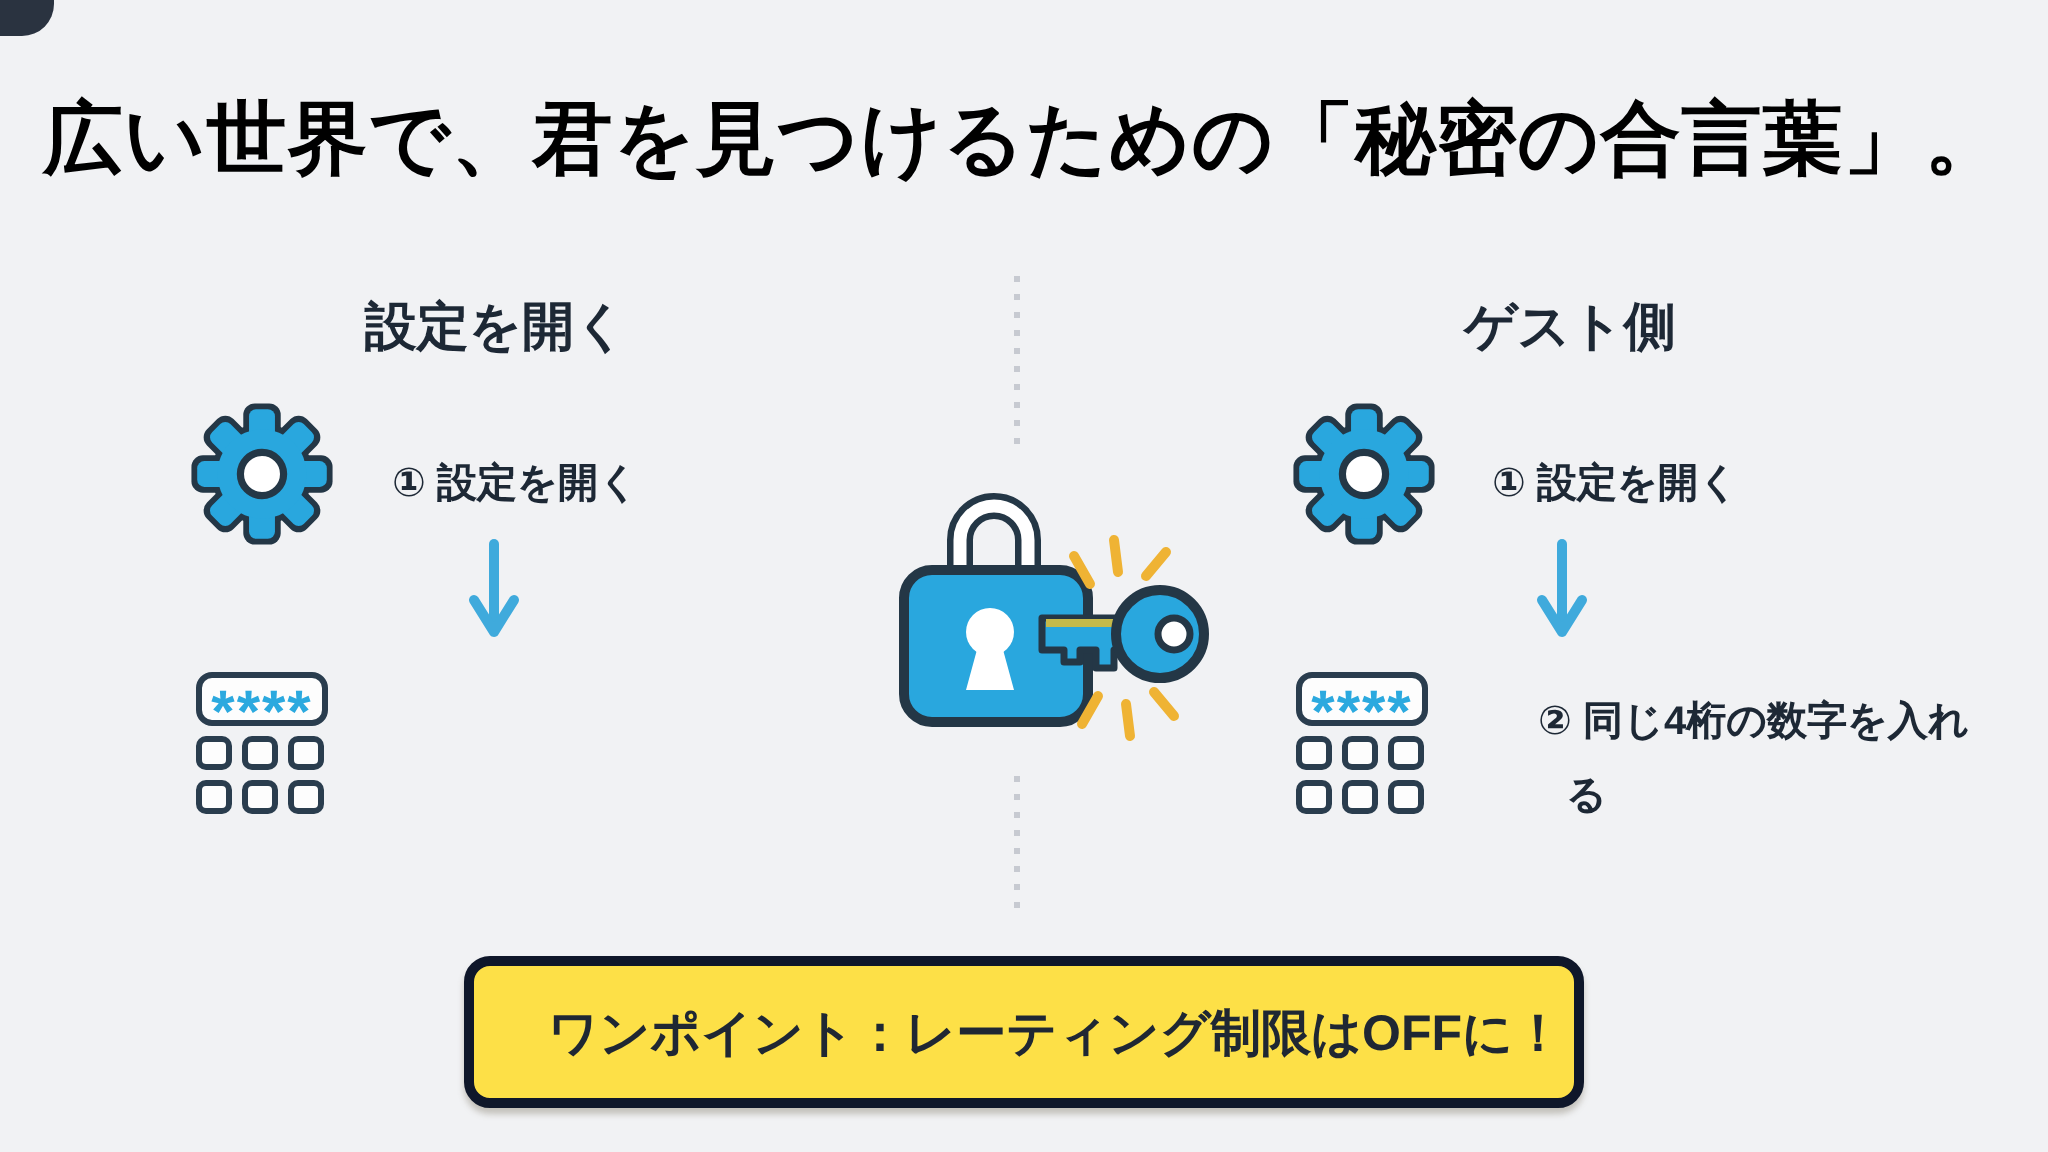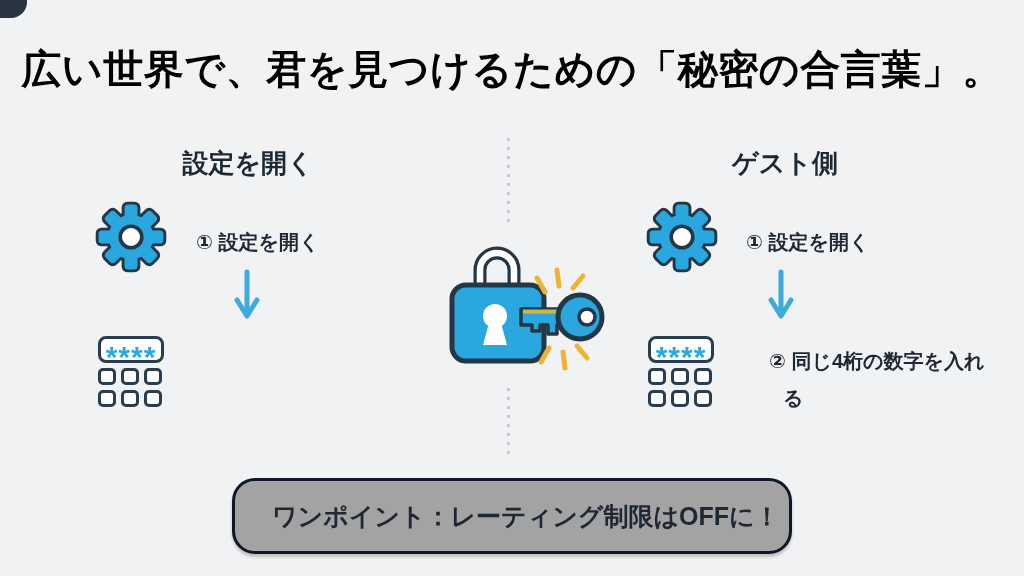--- a/index.html
+++ b/index.html
@@ -66,21 +66,21 @@
   .divider{
     position:absolute;left:507px;width:3px;
     background-image:repeating-linear-gradient(to bottom,#C7CAD1 0 3px,transparent 3px 9px);
   }
   .divider.top{top:138px;height:90px;}
   .divider.bottom{top:388px;height:66px;}
   .lock{position:absolute;left:437px;top:228px;width:172px;height:172px;}
   .banner{
     position:absolute;left:50%;transform:translateX(-50%);
     top:478px;width:560px;height:76px;box-sizing:border-box;
-    background:#a3a3a3;border:3px solid #0f172a;border-radius:23px;
+    background:#fde047;border:5px solid #0f172a;border-radius:13px;
     box-shadow:0 3px 3px rgba(110,100,80,0.35);
     display:flex;align-items:center;gap:15px;padding:0 22px;
   }
   .banner-text{font-size:25px;font-weight:700;color:#1F2733;white-space:nowrap;}
 </style>
 </head>
 <body>
 
 <div class="slide">
 

